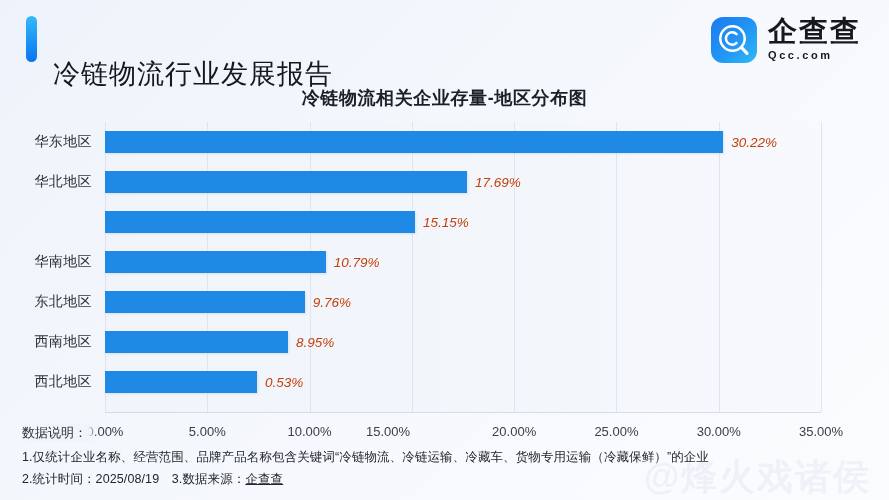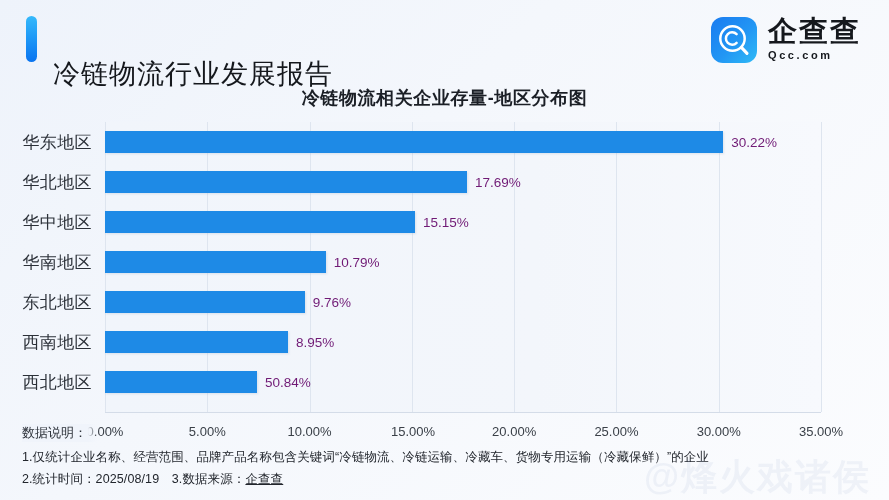--- a/index.html
+++ b/index.html
@@ -71,32 +71,32 @@
     position: absolute; left: 105px; top: 290px; width: 716px; height: 1px;
     background: #d4dce8;
   }
 
   .row {
     position: absolute; left: 0; width: 889px; height: 40px;
   }
   .ylabel {
     position: absolute; left: 0; top: 0; width: 92px; height: 40px;
     display: flex; align-items: center; justify-content: flex-end;
-    font-size: 17px; color: #2b3038; letter-spacing: 0.4px;
+    font-size: 14px; color: #2b3038; letter-spacing: 0.4px;
   }
   .bar-wrap {
     position: absolute; left: 105px; top: 0; height: 40px;
     display: flex; align-items: center;
   }
   .bar {
     height: 22px; background: #1e8ae6; flex: none;
     box-shadow: 1px 1px 2px rgba(120,140,170,0.20);
   }
   .bar-value {
-    margin-left: 8px; font-size: 13.5px; color: #701a75; white-space: nowrap;
+    margin-left: 8px; font-size: 13.5px; color: #c2410c; white-space: nowrap; font-style: italic;
   }
 
   
   #xaxis { position: absolute; left: 0; top: 424px; width: 809px; height: 18px; }
   .xtick {
     position: absolute; top: 0; font-size: 13px; color: #3a4048;
     transform: translateX(-50%); white-space: nowrap;
   }
 
   
@@ -172,21 +172,20 @@
         </div>
       </div>
       <div class="row" style="top: 40px;">
         <div class="ylabel">华北地区</div>
         <div class="bar-wrap">
           <div class="bar" style="width: 361.887px; background: rgb(30, 138, 230);"></div>
           <div class="bar-value">17.69%</div>
         </div>
       </div>
       <div class="row" style="top: 80px;">
-        <div class="ylabel">华中地区</div>
         <div class="bar-wrap">
           <div class="bar" style="width: 309.926px; background: rgb(30, 138, 230);"></div>
           <div class="bar-value">15.15%</div>
         </div>
       </div>
       <div class="row" style="top: 120px;">
         <div class="ylabel">华南地区</div>
         <div class="bar-wrap">
           <div class="bar" style="width: 220.733px; background: rgb(30, 138, 230);"></div>
           <div class="bar-value">10.79%</div>
@@ -203,31 +202,31 @@
         <div class="ylabel">西南地区</div>
         <div class="bar-wrap">
           <div class="bar" style="width: 183.091px; background: rgb(30, 138, 230);"></div>
           <div class="bar-value">8.95%</div>
         </div>
       </div>
       <div class="row" style="top: 240px;">
         <div class="ylabel">西北地区</div>
         <div class="bar-wrap">
           <div class="bar" style="width: 151.997px; background: rgb(30, 138, 230);"></div>
-          <div class="bar-value">50.84%</div>
+          <div class="bar-value">0.53%</div>
         </div>
       </div>
     </div>
 </div>
 
 <div id="xaxis">
     <div class="xtick" style="left: 105px;">0.00%</div>
     <div class="xtick" style="left: 207.286px;">5.00%</div>
     <div class="xtick" style="left: 309.571px;">10.00%</div>
-    <div class="xtick" style="left: 413px;">15.00%</div>
+    <div class="xtick" style="left: 388px;">15.00%</div>
     <div class="xtick" style="left: 514.143px;">20.00%</div>
     <div class="xtick" style="left: 616.429px;">25.00%</div>
     <div class="xtick" style="left: 718.714px;">30.00%</div>
     <div class="xtick" style="left: 821px;">35.00%</div>
   </div>
 
 <div id="notes">
   <div id="note-label">数据说明：</div>
   <div id="note-1">1.仅统计企业名称、经营范围、品牌产品名称包含关键词“冷链物流、冷链运输、冷藏车、货物专用运输（冷藏保鲜）”的企业</div>
   <div id="note-2"><span>2.统计时间：2025/08/19　3.数据来源：</span><span class="src-link">企查查</span></div>

